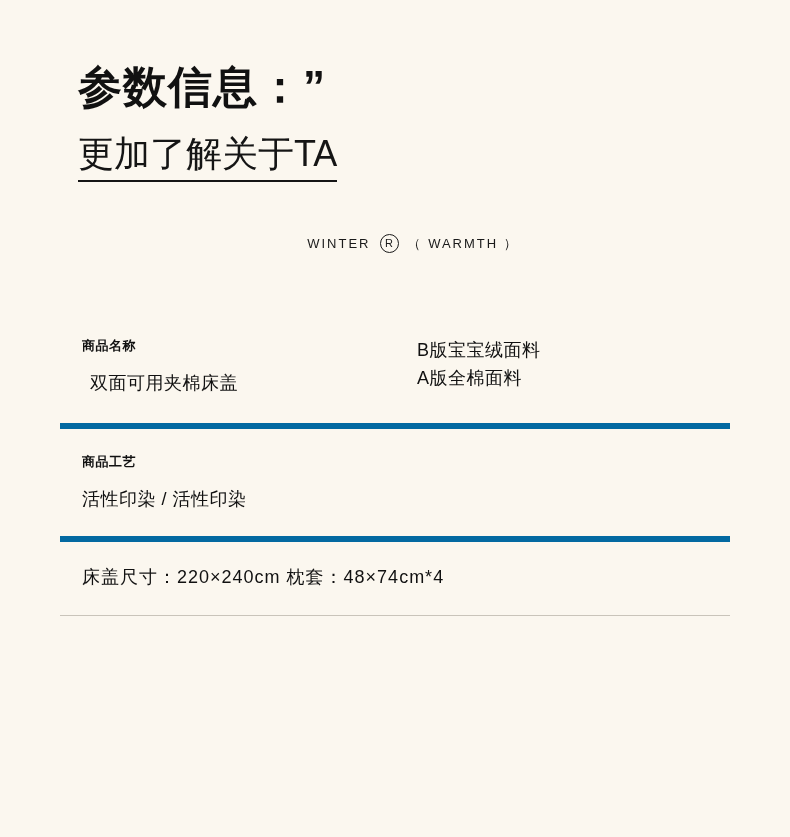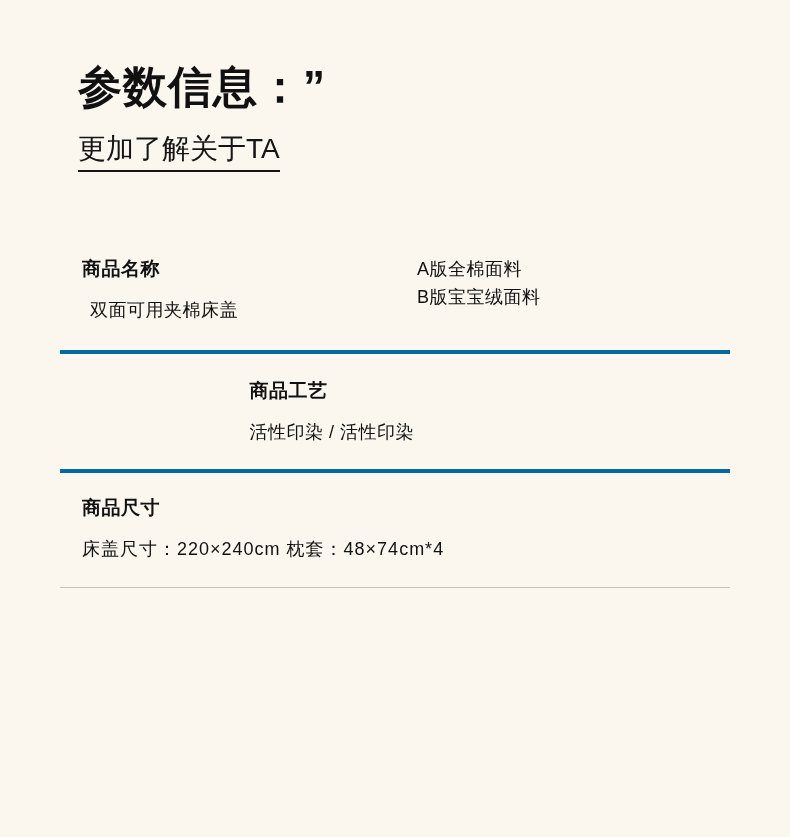--- a/index.html
+++ b/index.html
@@ -31,21 +31,21 @@
     letter-spacing: 1px;
     line-height: 1.15;
     margin: 0;
     color: #111;
   }
   .subtitle-wrap {
     margin-top: 18px;
     display: inline-block;
   }
   .subtitle {
-    font-size: 28px;
+    font-size: 36px;
     font-weight: 400;
     line-height: 1.3;
     margin: 0;
     color: #151515;
     padding-bottom: 3px;
     border-bottom: 2px solid #151515;
     display: inline-block;
   }
 
   
@@ -82,35 +82,34 @@
 
   
   .specs {
     margin: 66px 60px 0 60px;
   }
   .spec-row {
     display: flex;
     box-sizing: border-box;
   }
   .spec-row.bordered {
-    border-top: 4px solid #0369a1;
-    justify-content: center;
+    border-top: 6px solid #0369a1;
   }
   .spec-col {
     flex: 0 0 50%;
     max-width: 50%;
     box-sizing: border-box;
     padding: 18px 10px 20px 22px;
   }
   .spec-col.full {
     flex: 0 0 100%;
     max-width: 100%;
   }
   .spec-label {
-    font-size: 19px;
+    font-size: 13px;
     font-weight: 700;
     color: #111;
     line-height: 1.4;
     margin: 0 0 14px 0;
     letter-spacing: 0.5px;
   }
   .spec-value {
     font-size: 18px;
     font-weight: 400;
     color: #111;
@@ -137,44 +136,48 @@
 
 <div class="page">
 
   <div class="header">
     <h1 class="title">参数信息：”</h1>
     <div class="subtitle-wrap">
       <h2 class="subtitle">更加了解关于TA</h2>
     </div>
   </div>
 
+  <div class="brand-row">
+    <span class="brand-word">WINTER</span>
+    <span class="brand-reg">R</span>
+    <span class="brand-paren">（ WARMTH ）</span>
+  </div>
 
   <div class="specs">
 
     <div class="spec-row row1">
       <div class="spec-col">
         <p class="spec-label">商品名称</p>
         <p class="spec-value indented">双面可用夹棉床盖</p>
       </div>
       <div class="spec-col">
+        <p class="spec-value">B版宝宝绒面料</p>
         <p class="spec-value">A版全棉面料</p>
-        <p class="spec-value">B版宝宝绒面料</p>
       </div>
     </div>
 
     <div class="spec-row row2 bordered">
       <div class="spec-col">
         <p class="spec-label">商品工艺</p>
         <p class="spec-value">活性印染 / 活性印染</p>
       </div>
     </div>
 
     <div class="spec-row row3 bordered">
       <div class="spec-col full">
-        <p class="spec-label">商品尺寸</p>
         <p class="spec-value mono-ish">床盖尺寸：220×240cm 枕套：48×74cm*4</p>
       </div>
     </div>
 
   </div>
 
   <div class="bottom-rule"></div>
 
 </div>
 

